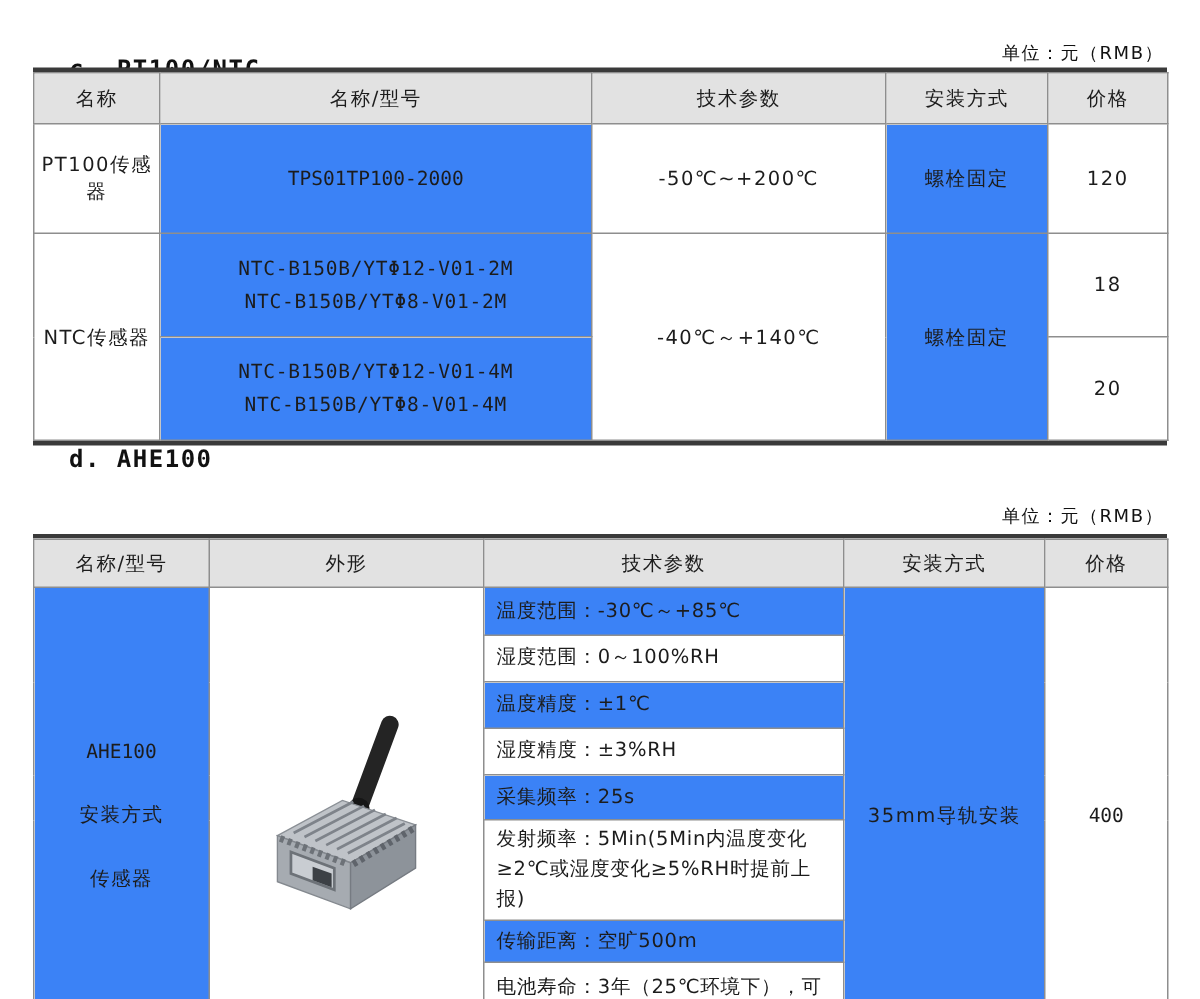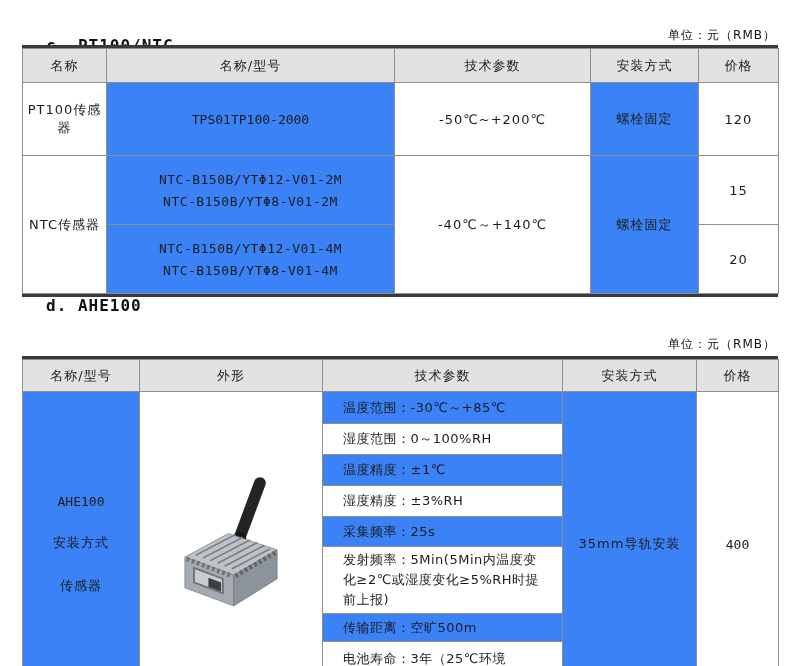--- a/index.html
+++ b/index.html
@@ -34,21 +34,21 @@
   }
   th{background:#e2e2e2;height:27px;font-size:13px;}
   #table-c th{height:29px;}
   .shade{background:#3b82f6;}
   .mono{font-family:"DejaVu Sans Mono","DejaVu Sans",sans-serif;letter-spacing:0;}
   .model-line{margin:7px 0;letter-spacing:0.5px;}
   .r-pt100 td{height:68px;}
   .r-ntc-a td{height:64px;}
   .r-ntc-b td{height:64px;}
   .spec{
-    text-align:left;padding:3px 20px;line-height:20px;letter-spacing:0.5px;
+    text-align:left;padding:3px 8px;line-height:20px;letter-spacing:0.5px;
   }
   .h26{height:25px;} .h25{height:24px;} .h24{height:23px;}
   .h51{height:49px;} .h22{height:21px;margin-top:44px;} .h50{height:48px;}
   .name-line{margin:25px 0;}
   .photo-cell{vertical-align:middle;}
   .photo-box{display:flex;justify-content:center;align-items:center;height:100%;}
 </style>
 </head>
 <body>
 
@@ -84,21 +84,21 @@
           <td>120</td>
         </tr>
         <tr class="r-ntc-a">
           <td rowspan="2">NTC传感器</td>
           <td class="shade">
             <div class="model-line mono">NTC-B150B/YTΦ12-V01-2M</div>
             <div class="model-line mono">NTC-B150B/YTΦ8-V01-2M</div>
           </td>
           <td rowspan="2">-40℃～+140℃</td>
           <td rowspan="2" class="shade">螺栓固定</td>
-          <td>15</td>
+          <td>18</td>
         </tr>
         <tr class="r-ntc-b">
           <td class="shade">
             <div class="model-line mono">NTC-B150B/YTΦ12-V01-4M</div>
             <div class="model-line mono">NTC-B150B/YTΦ8-V01-4M</div>
           </td>
           <td>20</td>
         </tr>
       </tbody>
     </table>

